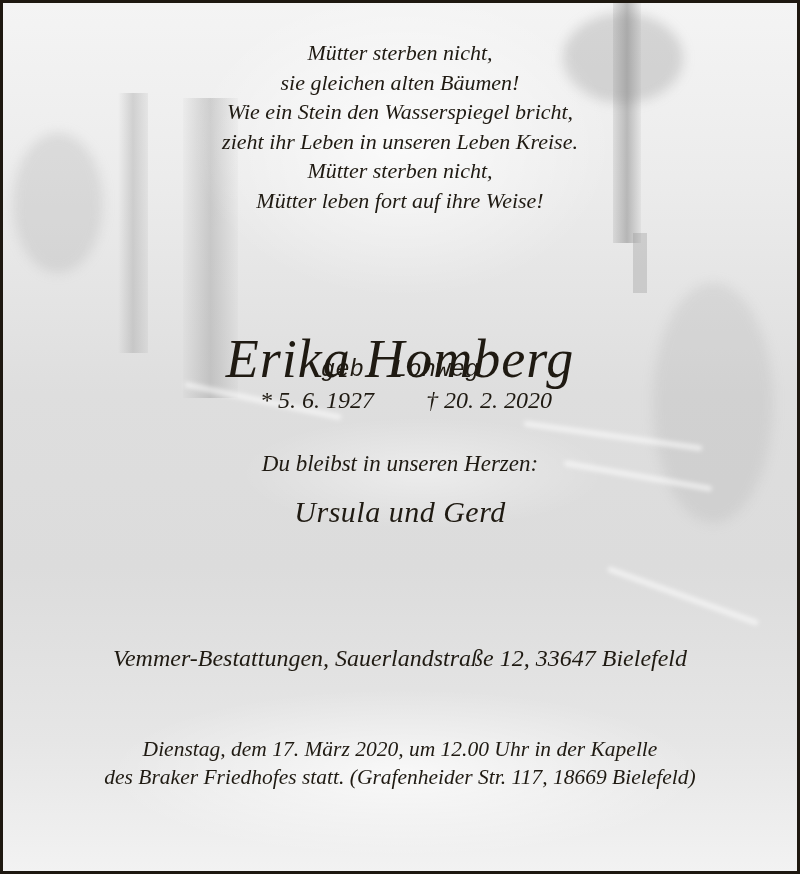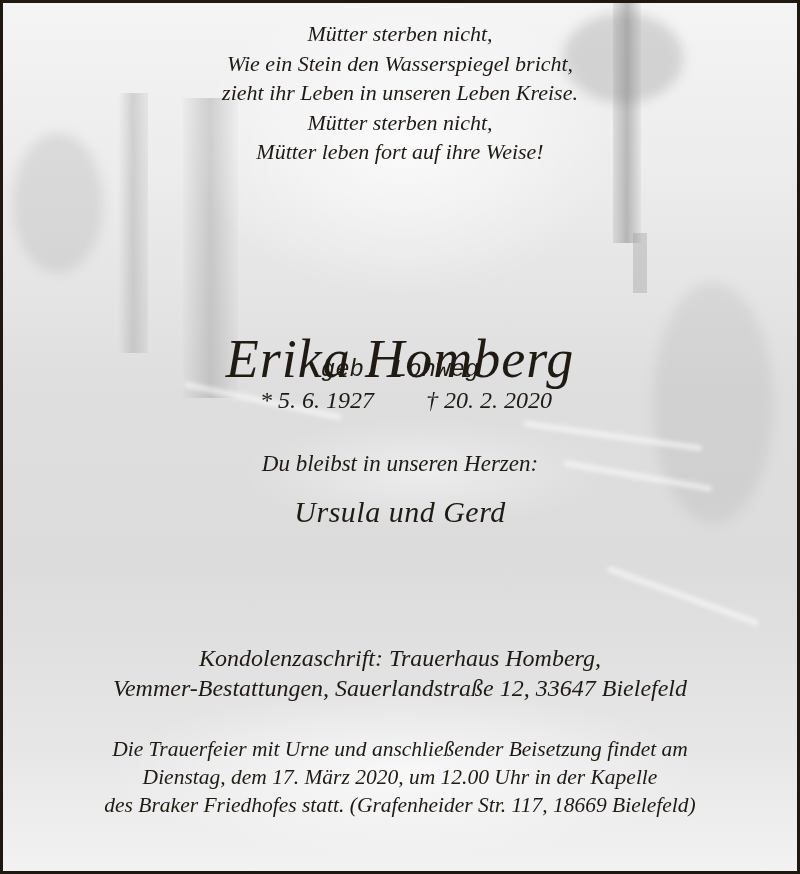--- a/index.html
+++ b/index.html
@@ -40,21 +40,21 @@
     .s3 { left: 560px; top: 470px; width: 150px; transform: rotate(10deg); }
     .s4 { left: 600px; top: 590px; width: 160px; transform: rotate(20deg); }
 
     .content {
       position: absolute; left: 0; top: 0; width: 794px;
       text-align: center;
       color: #1f1a12;
       font-family: "DejaVu Serif", "Liberation Serif", serif;
       font-style: italic;
     }
-    .poem { position: absolute; top: 16px; width: 100%; font-family: "Liberation Serif", serif; font-size: 22px; line-height: 29.5px; text-align: center; }
+    .poem { position: absolute; top: 35px; width: 100%; font-family: "Liberation Serif", serif; font-size: 22px; line-height: 29.5px; text-align: center; }
     .poem div { white-space: nowrap; }
     .name { position: absolute; top: 274px; width: 100%; font-family: "Liberation Serif", serif; font-size: 54px; line-height: 76px; letter-spacing: 1px; margin-top: 44px; }
     .birthname { position: absolute; top: 352px; width: 100%; font-family: Liberation Mono, monospace; font-size: 24px; line-height: 30px; }
     .dates { position: absolute; top: 382px; width: 100%; font-family: "Liberation Serif", serif; font-size: 24px; line-height: 30px; margin-left: 6px; }
     .dates span { display: inline-block; }
     .dates .gap { width: 52px; }
     .heart { position: absolute; top: 446px; width: 100%; font-family: "Liberation Serif", serif; font-size: 23px; line-height: 30px; }
     .family { position: absolute; top: 487px; width: 100%; font-family: "Liberation Serif", serif; font-size: 30px; line-height: 43px; letter-spacing: 0.5px; }
     .condolence { position: absolute; top: 640px; width: 100%; font-family: "Liberation Serif", serif; font-size: 24px; line-height: 30px; }
     .service { position: absolute; top: 732px; width: 100%; font-family: "Liberation Serif", serif; font-size: 21.5px; line-height: 28px; }
@@ -76,41 +76,40 @@
     <div class="streak s1"></div>
     <div class="streak s2"></div>
     <div class="streak s3"></div>
     <div class="streak s4"></div>
     <div class="fog"></div>
   </div>
 
   <div class="content">
     <div class="poem">
       <div>Mütter sterben nicht,</div>
+      <div>sie gleichen alten Bäumen!</div>
       <div>Wie ein Stein den Wasserspiegel bricht,</div>
       <div>zieht ihr Leben in unseren Leben Kreise.</div>
       <div>Mütter sterben nicht,</div>
       <div>Mütter leben fort auf ihre Weise!</div>
     </div>
 
     <div class="name">Erika Homberg</div>
     <div class="birthname">geb. Lohweg</div>
     <div class="dates">
       <span>* 5. 6. 1927</span><span class="gap"></span><span>† 20. 2. 2020</span>
     </div>
 
     <div class="heart">Du bleibst in unseren Herzen:</div>
     <div class="family">
       <div class="line">Ursula und Gerd</div>
     </div>
 
     <div class="condolence">
-      <div class="line">Kondolenzaschrift: Trauerhaus Homberg,</div>
       <div class="line">Vemmer-Bestattungen, Sauerlandstraße 12, 33647 Bielefeld</div>
     </div>
 
     <div class="service">
-      <div class="line">Die Trauerfeier mit Urne und anschließender Beisetzung findet am</div>
       <div class="line">Dienstag, dem 17. März 2020, um 12.00 Uhr in der Kapelle</div>
       <div class="line">des Braker Friedhofes statt. (Grafenheider Str. 117, 18669 Bielefeld)</div>
     </div>
   </div>
 </div>
 
 </body></html>

